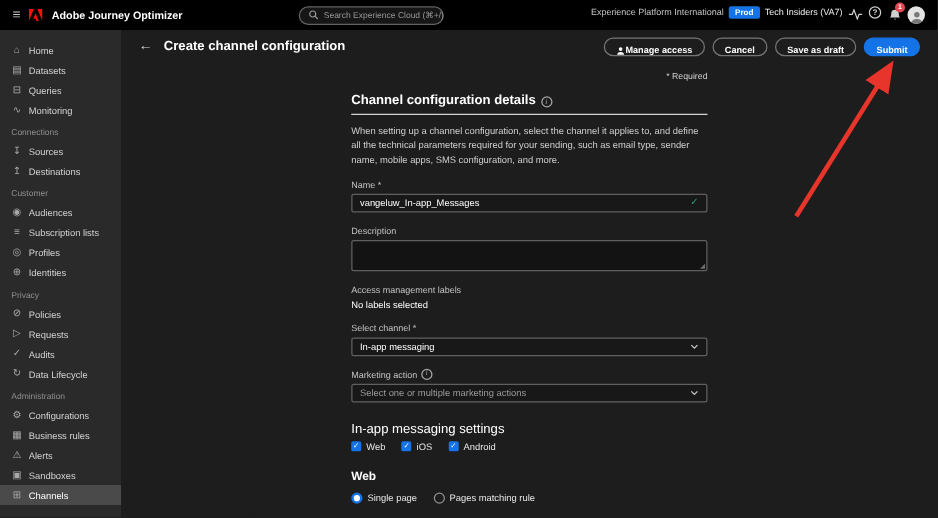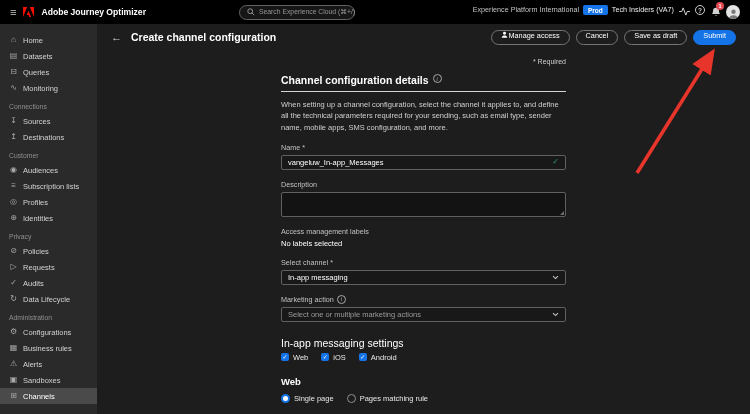--- a/index.html
+++ b/index.html
@@ -30,28 +30,28 @@
   .side-item{display:flex;align-items:center;gap:5px;padding:0 9px;height:16px;color:#d2d2d2;cursor:pointer}
   .side-item.active{background:#4a4a4a;color:#fff}
   .side-icon{width:9px;flex:0 0 9px;font-size:8px;color:#aaa;text-align:center;line-height:1}
   .side-label{font-size:7.5px;white-space:nowrap;overflow:hidden;text-overflow:ellipsis}
 
   .main{flex:1;display:flex;flex-direction:column;min-width:0;background:#1d1d1d}
   .main-header{height:26px;flex:0 0 26px;display:flex;align-items:center;padding:0 14px;gap:9px}
   .back{color:#d8d8d8;font-size:11px;cursor:pointer;line-height:1}
   .page-title{font-size:10.5px;font-weight:bold;white-space:nowrap}
   .header-actions{margin-left:auto;display:flex;gap:6px;align-items:center}
-  .btn{height:15px;border-radius:8px;font-size:7.3px;padding:0 9px;display:inline-flex;align-items:flex-start;gap:0;cursor:pointer;font-family:inherit;font-weight:normal;white-space:nowrap}
+  .btn{height:15px;border-radius:8px;font-size:7.3px;padding:0 9px;display:inline-flex;align-items:flex-end;gap:0;cursor:pointer;font-family:inherit;font-weight:bold;white-space:nowrap}
   .btn.outline{background:transparent;border:1.2px solid #757575;color:#fff}
   .btn.primary{background:var(--accent,#1473e6);border:1.2px solid var(--accent,#1473e6);color:#fff}
 
   .content{flex:1;position:relative;overflow:hidden}
   .form-col{width:285px;margin:0 auto;padding-top:8px}
   .required-note{text-align:right;font-size:7px;color:#cfcfcf;margin-bottom:9px}
-  .section-head{display:flex;align-items:flex-start;gap:4px;border-bottom:1.8px solid #d4d4d4;padding-bottom:5px}
+  .section-head{display:flex;align-items:flex-end;gap:4px;border-bottom:1.8px solid #d4d4d4;padding-bottom:5px}
   .section-head h2{font-size:10.5px;font-weight:bold}
   .info-icon{width:9px;height:9px;border:1px solid #a8a8a8;border-radius:50%;color:#a8a8a8;font-size:6px;display:inline-flex;align-items:center;justify-content:center;flex:0 0 9px;cursor:pointer;font-family:"Liberation Serif",serif;font-style:italic}
   .desc{font-size:7.5px;color:#cfcfcf;line-height:1.5;margin-top:7px}
   .field-label{font-size:7.2px;color:#c2c2c2;margin-top:10px;margin-bottom:3px;display:flex;align-items:center;gap:3px}
   .input,.select{height:15px;border:1px solid #606060;border-radius:2px;background:#181818;display:flex;align-items:center;padding:0 6px;gap:4px;cursor:pointer}
   .input-val,.sel-val{flex:1;font-size:7.5px;white-space:nowrap;overflow:hidden}
   .placeholder{flex:1;font-size:7.5px;color:#9a9a9a;white-space:nowrap;overflow:hidden}
   .valid-check{color:var(--valid,#2d9d78);font-size:8px;font-weight:bold;line-height:1}
   .textarea{height:25px;border:1px solid #606060;border-radius:2px;background:#131313;position:relative;cursor:text}
   .textarea::after{content:"";position:absolute;right:1px;bottom:1px;width:0;height:0;border-left:4px solid transparent;border-bottom:4px solid #6e6e6e}

